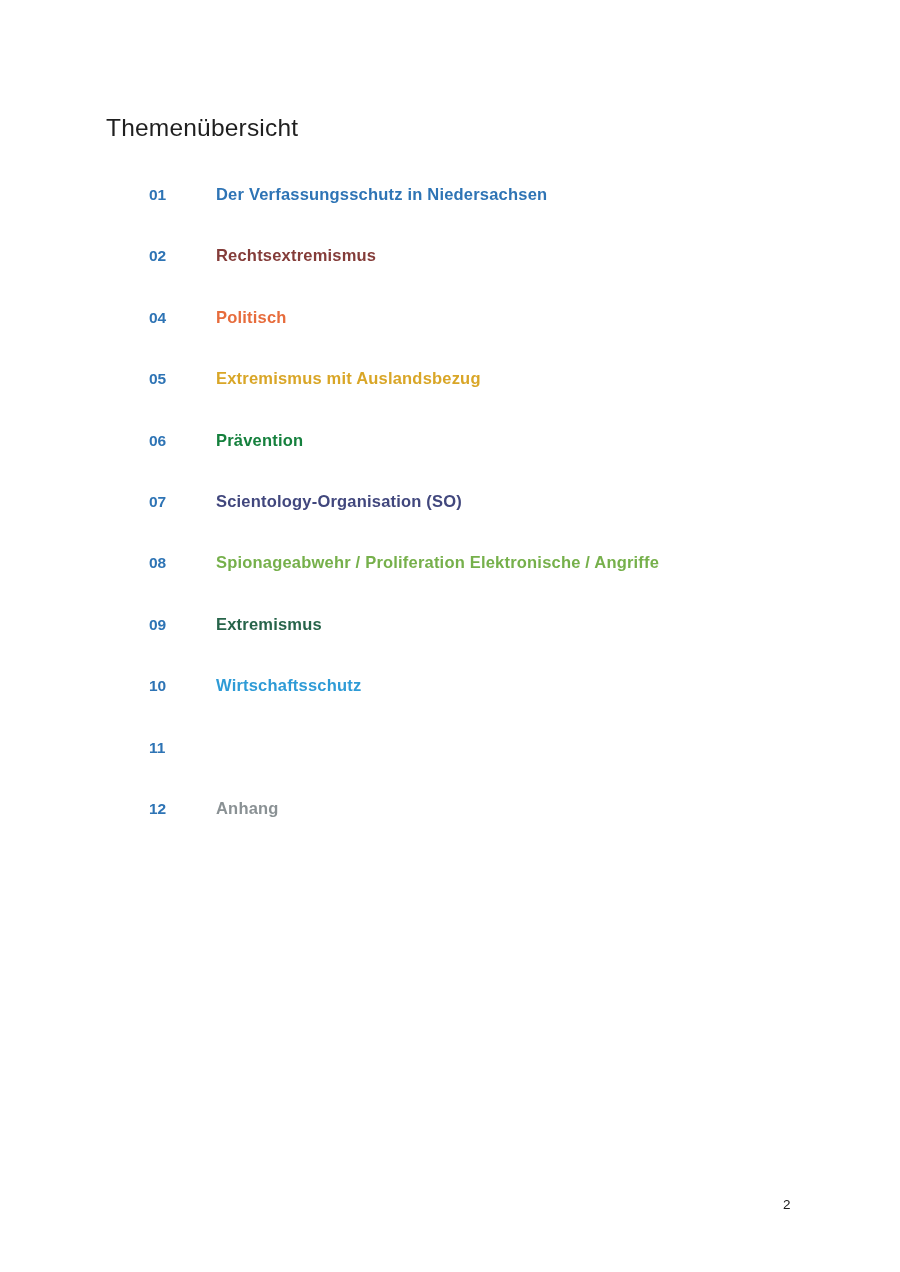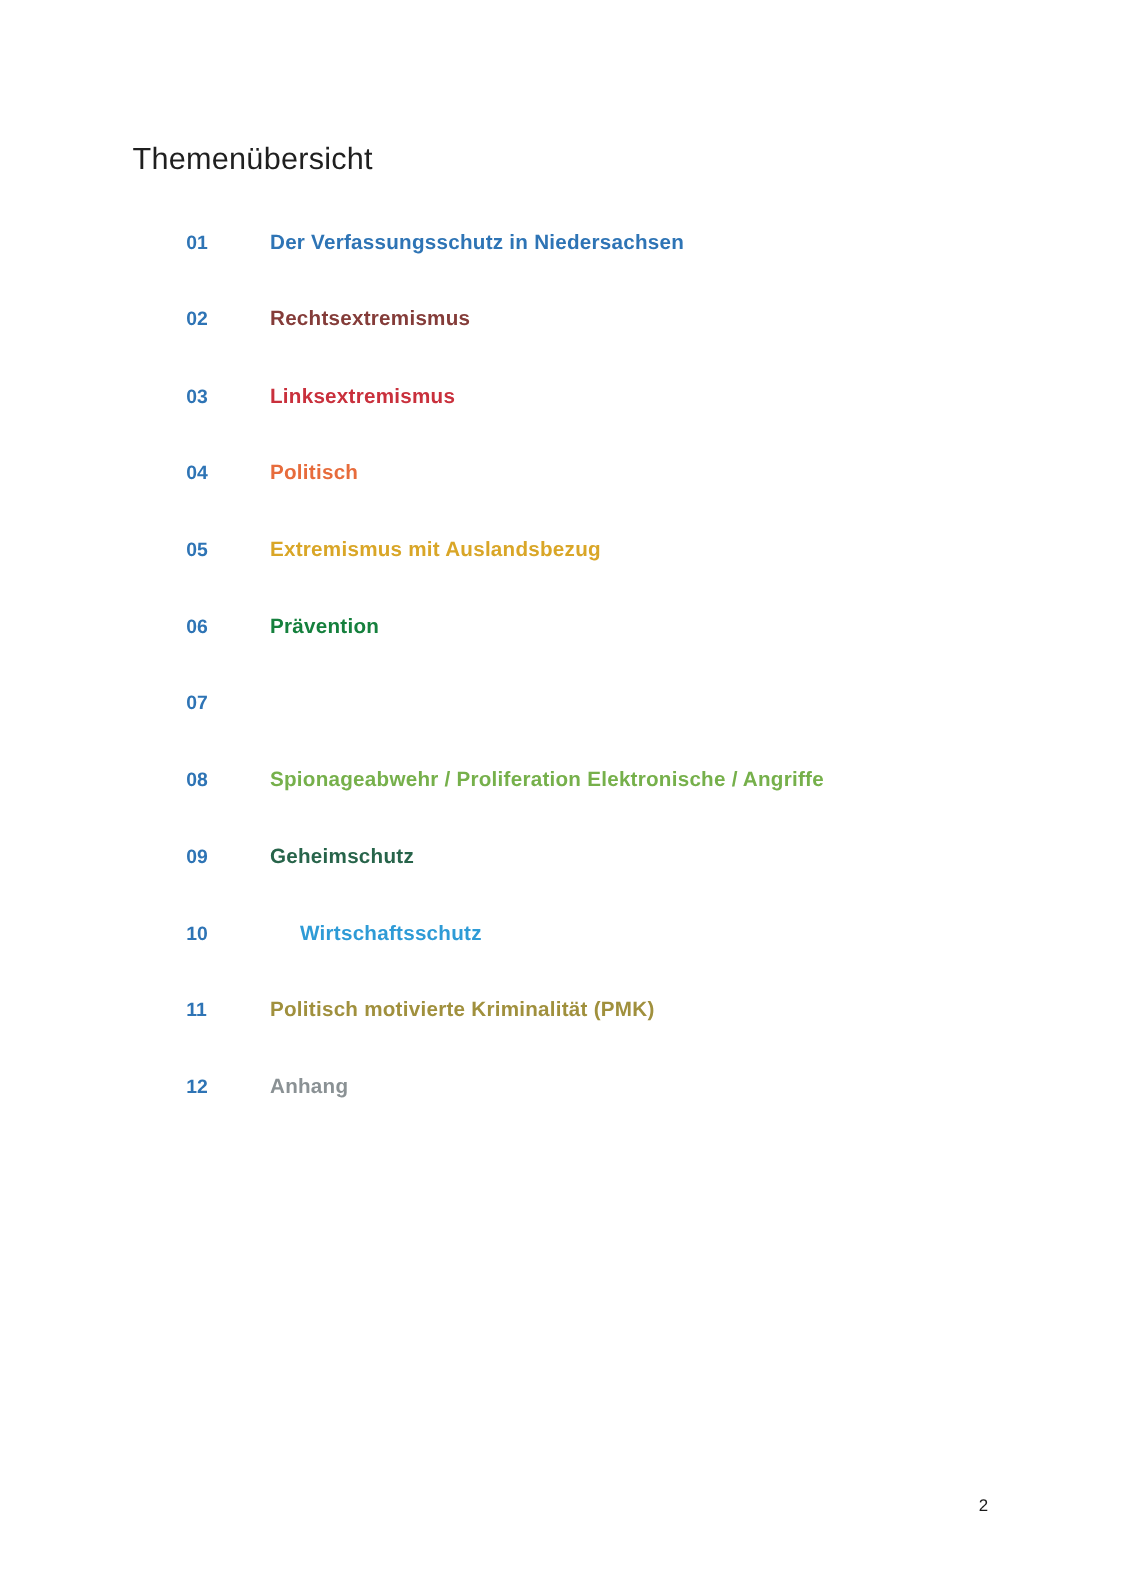--- a/index.html
+++ b/index.html
@@ -67,53 +67,49 @@
 
   <div class="toc-row">
         <span class="toc-num">01</span>
         <span class="toc-label" style="color: rgb(46, 116, 181);">Der Verfassungsschutz in Niedersachsen</span>
       </div>
       <div class="toc-row">
         <span class="toc-num">02</span>
         <span class="toc-label" style="color: rgb(132, 60, 57);">Rechtsextremismus</span>
       </div>
       <div class="toc-row">
-        <span class="toc-num">03</span>
-        <span class="toc-label" style="color: rgb(201, 48, 60);">Linksextremismus</span>
-      </div>
-      <div class="toc-row">
         <span class="toc-num">04</span>
         <span class="toc-label" style="color: rgb(231, 108, 60);">Politisch</span>
       </div>
       <div class="toc-row">
         <span class="toc-num">05</span>
         <span class="toc-label" style="color: rgb(217, 166, 39);">Extremismus mit Auslandsbezug</span>
       </div>
       <div class="toc-row">
         <span class="toc-num">06</span>
         <span class="toc-label" style="color: #15803d;">Prävention</span>
       </div>
       <div class="toc-row">
         <span class="toc-num">07</span>
+        <span class="toc-label" style="color: rgb(65, 71, 125);">Scientology-Organisation (SO)</span>
       </div>
       <div class="toc-row">
         <span class="toc-num">08</span>
         <span class="toc-label" style="color: rgb(118, 176, 75);">Spionageabwehr / Proliferation Elektronische / Angriffe</span>
       </div>
       <div class="toc-row">
         <span class="toc-num">09</span>
-        <span class="toc-label" style="color: rgb(39, 100, 74);">Geheimschutz</span>
+        <span class="toc-label" style="color: rgb(39, 100, 74);">Extremismus</span>
       </div>
       <div class="toc-row">
         <span class="toc-num">10</span>
-        <span class="toc-label" style="color: rgb(46, 155, 214); margin-left: 24px;">Wirtschaftsschutz</span>
+        <span class="toc-label" style="color: rgb(46, 155, 214);">Wirtschaftsschutz</span>
       </div>
       <div class="toc-row">
         <span class="toc-num">11</span>
-        <span class="toc-label" style="color: rgb(160, 144, 61);">Politisch motivierte Kriminalität (PMK)</span>
       </div>
       <div class="toc-row">
         <span class="toc-num">12</span>
         <span class="toc-label" style="color: rgb(138, 145, 148);">Anhang</span>
       </div>
     </div>
 
   <div class="page-number">2</div>
 
 </div>

